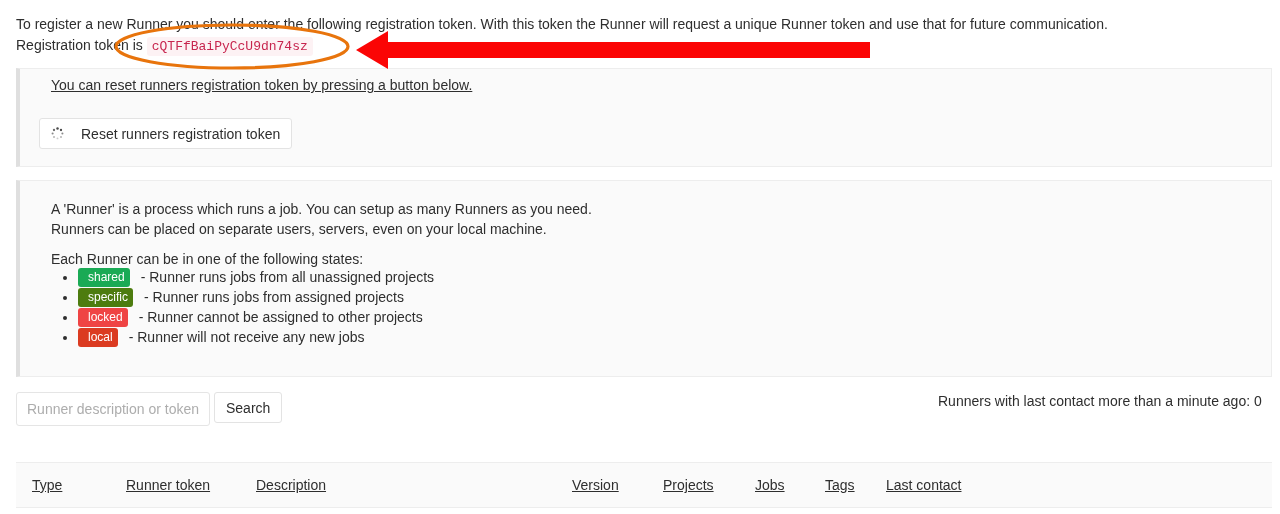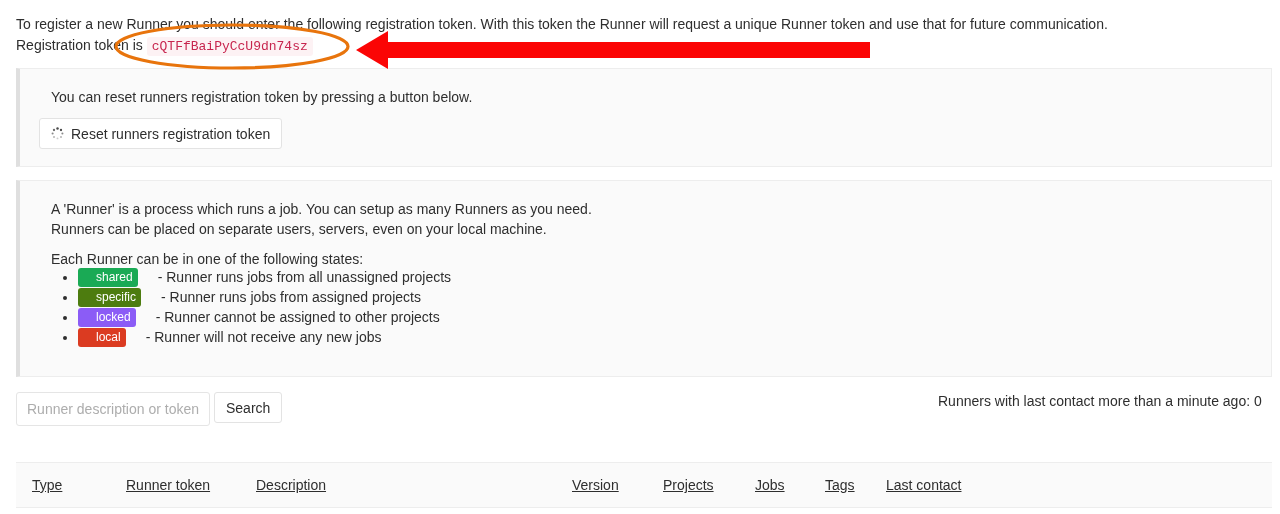--- a/index.html
+++ b/index.html
@@ -48,27 +48,27 @@
   #reset-panel { left: 16px; top: 68px; width: 1256px; height: 99px; }
   #info-panel  { left: 16px; top: 180px; width: 1256px; height: 197px; }
 
   .panel-text {
     font-size: 14px;
     color: #2e2e2e;
     line-height: 20px;
     white-space: nowrap;
   }
 
-  #reset-desc { position: absolute; left: 31px; top: 18px; }
+  #reset-desc { position: absolute; left: 31px; top: 6px; text-decoration: underline; }
 
   .btn {
     box-sizing: border-box;
     display: inline-flex;
     align-items: center;
-    gap: 7px;
+    gap: 17px;
     background: #ffffff;
     border: 1px solid #e3e3e3;
     border-radius: 3px;
     color: #2e2e2e;
     font-size: 14px;
     font-family: "Liberation Sans", sans-serif;
     padding: 0 11px;
     height: 31px;
     cursor: pointer;
     white-space: nowrap;
@@ -96,26 +96,26 @@
     font-size: 14px;
     color: #2e2e2e;
     white-space: nowrap;
   }
   ul.states li::marker { color: #2e2e2e; }
   .badge {
     display: inline-block;
     color: #ffffff;
     font-size: 12px;
     line-height: 14px;
-    padding: 2px 5px 3px 18px;
+    padding: 2px 5px 3px 10px;
     border-radius: 3px;
     vertical-align: 1px;
     font-family: "Liberation Sans", sans-serif;
   }
-  .desc-txt { margin-left: 20px; }
+  .desc-txt { margin-left: 11px; }
 
   
   #search-input {
     position: absolute;
     left: 16px; top: 392px;
     width: 194px; height: 31px;
     box-sizing: border-box;
     border: 1px solid #e5e5e5;
     border-radius: 3px;
     background: #ffffff;
@@ -199,21 +199,21 @@
     <div class="panel-text" id="info-l3">Each Runner can be in one of the following states:</div>
 
     <ul class="states">
       <li>
         <span class="badge" style="background: rgb(26, 170, 85);">shared</span><span class="desc-txt">- Runner runs jobs from all unassigned projects</span>
       </li>
       <li>
         <span class="badge" style="background: #4d7c0f;">specific</span><span class="desc-txt">- Runner runs jobs from assigned projects</span>
       </li>
       <li>
-        <span class="badge" style="background: #8b5cf6;">locked</span><span class="desc-txt">- Runner cannot be assigned to other projects</span>
+        <span class="badge" style="background: #ef4444;">locked</span><span class="desc-txt">- Runner cannot be assigned to other projects</span>
       </li>
       <li>
         <span class="badge" style="background: rgb(219, 59, 33);">local</span><span class="desc-txt">- Runner will not receive any new jobs</span>
       </li>
     </ul>
   </div>
 
   <input id="search-input" type="text" placeholder="Runner description or token" style="">
   <button class="btn" id="search-btn">Search</button>
   <div id="contact-status">Runners with last contact more than a minute ago: 0</div>

